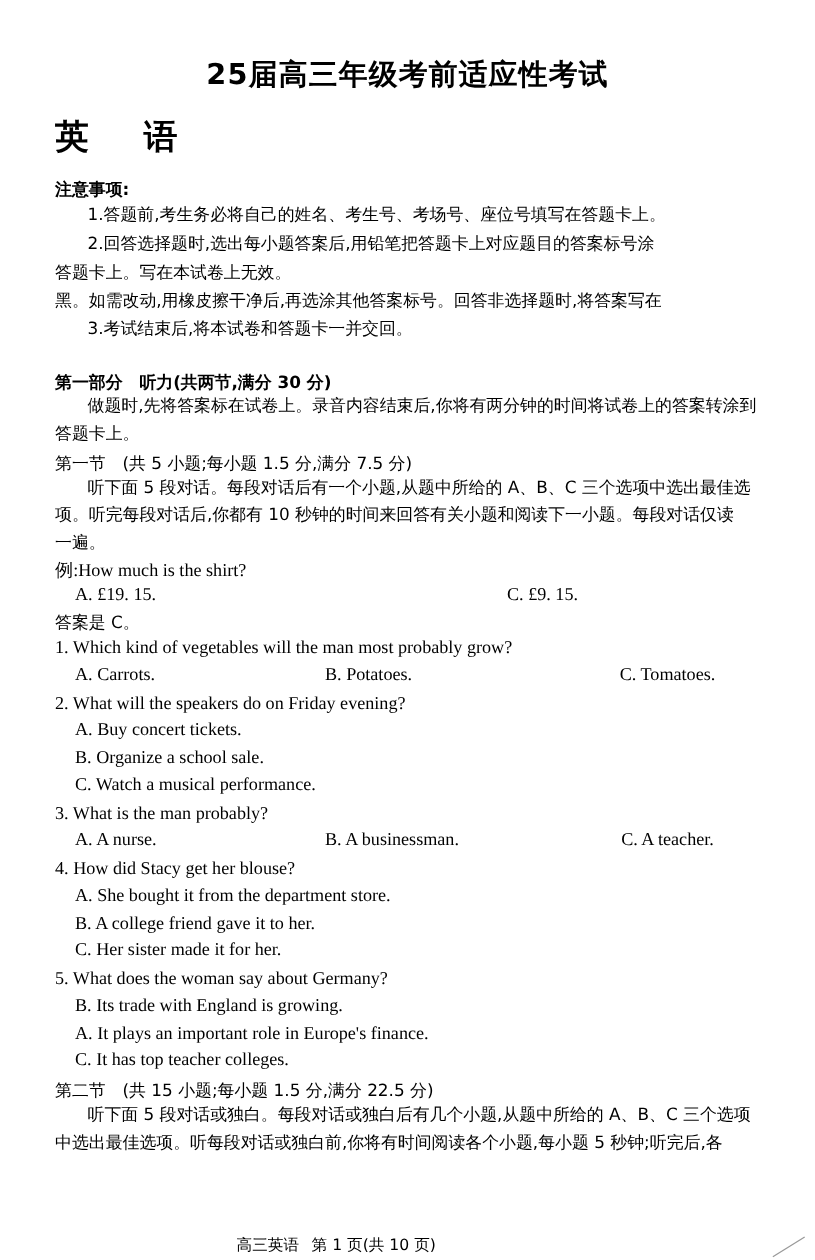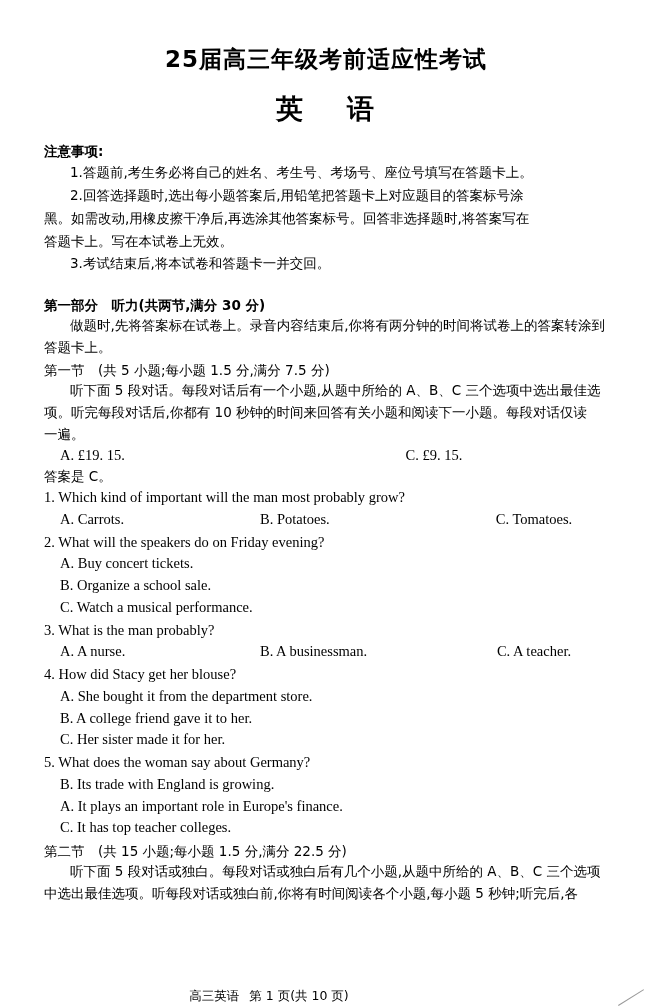--- a/index.html
+++ b/index.html
@@ -24,21 +24,20 @@
   }
   .title-main {
     text-align: center;
     font-size: 23px;
     font-weight: bold;
     letter-spacing: 1px;
     margin-top: 18px;
     font-family: "DejaVu Sans", sans-serif;
   }
   .title-sub {
-    text-align: center;
     font-size: 27px;
     font-weight: bold;
     margin-top: 16px;
     letter-spacing: 2px;
     font-family: "DejaVu Serif", serif;
   }
   .title-sub .gap {
     display: inline-block;
     width: 42px;
   }
@@ -144,39 +143,40 @@
 
   <div class="title-main">25届高三年级考前适应性考试</div>
 
   <div class="title-sub">
     <span>英</span><span class="gap"></span><span>语</span>
   </div>
 
   <div class="notice-head">注意事项:</div>
   <div class="notice-item">1.答题前,考生务必将自己的姓名、考生号、考场号、座位号填写在答题卡上。</div>
   <div class="notice-item">2.回答选择题时,选出每小题答案后,用铅笔把答题卡上对应题目的答案标号涂</div>
+  <div class="notice-item cont">答题卡上。写在本试卷上无效。</div>
   <div class="notice-item cont">黑。如需改动,用橡皮擦干净后,再选涂其他答案标号。回答非选择题时,将答案写在</div>
-  <div class="notice-item cont">答题卡上。写在本试卷上无效。</div>
   <div class="notice-item">3.考试结束后,将本试卷和答题卡一并交回。</div>
 
   <div class="section-head">第一部分　听力(共两节,满分 30 分)</div>
   <div class="para">做题时,先将答案标在试卷上。录音内容结束后,你将有两分钟的时间将试卷上的答案转涂到答题卡上。</div>
 
   <div class="subsec-head">第一节　(共 5 小题;每小题 1.5 分,满分 7.5 分)</div>
   <div class="para">听下面 5 段对话。每段对话后有一个小题,从题中所给的 A、B、C 三个选项中选出最佳选</div>
   <div class="para cont">项。听完每段对话后,你都有 10 秒钟的时间来回答有关小题和阅读下一小题。每段对话仅读</div>
   <div class="para cont">一遍。</div>
 
+  <div class="example-line">例:How much is the shirt?</div>
   <div class="opt-row">
     <span class="o1">A. £19. 15.</span>
     <span class="o3">C. £9. 15.</span>
   </div>
   <div class="answer-line">答案是 C。</div>
 
-  <div class="q-line"><span class="num-label">1.</span> <span>Which kind of important will the man most probably grow?</span></div>
+  <div class="q-line"><span class="num-label">1.</span> <span>Which kind of vegetables will the man most probably grow?</span></div>
   <div class="opt-row">
     <span class="o1">A. Carrots.</span>
     <span class="o2">B. Potatoes.</span>
     <span class="o3">C. Tomatoes.</span>
   </div>
 
   <div class="q-line"><span class="num-label">2.</span> <span>What will the speakers do on Friday evening?</span></div>
   <div class="opt-indent">A. Buy concert tickets.</div>
   <div class="opt-indent">B. Organize a school sale.</div>
   <div class="opt-indent">C. Watch a musical performance.</div>

